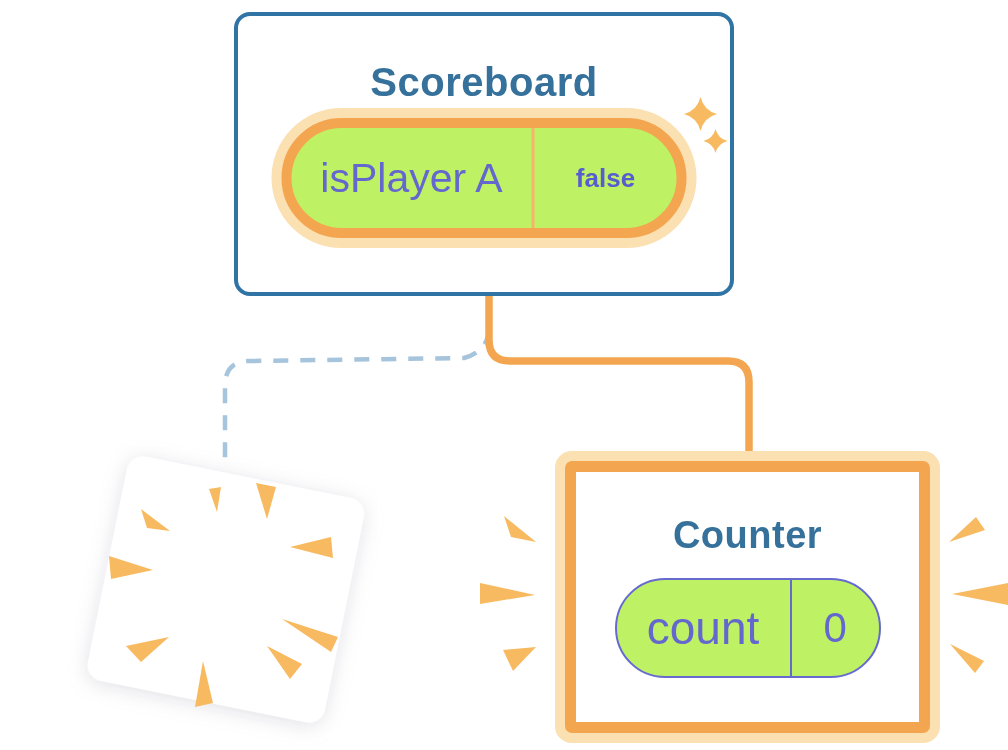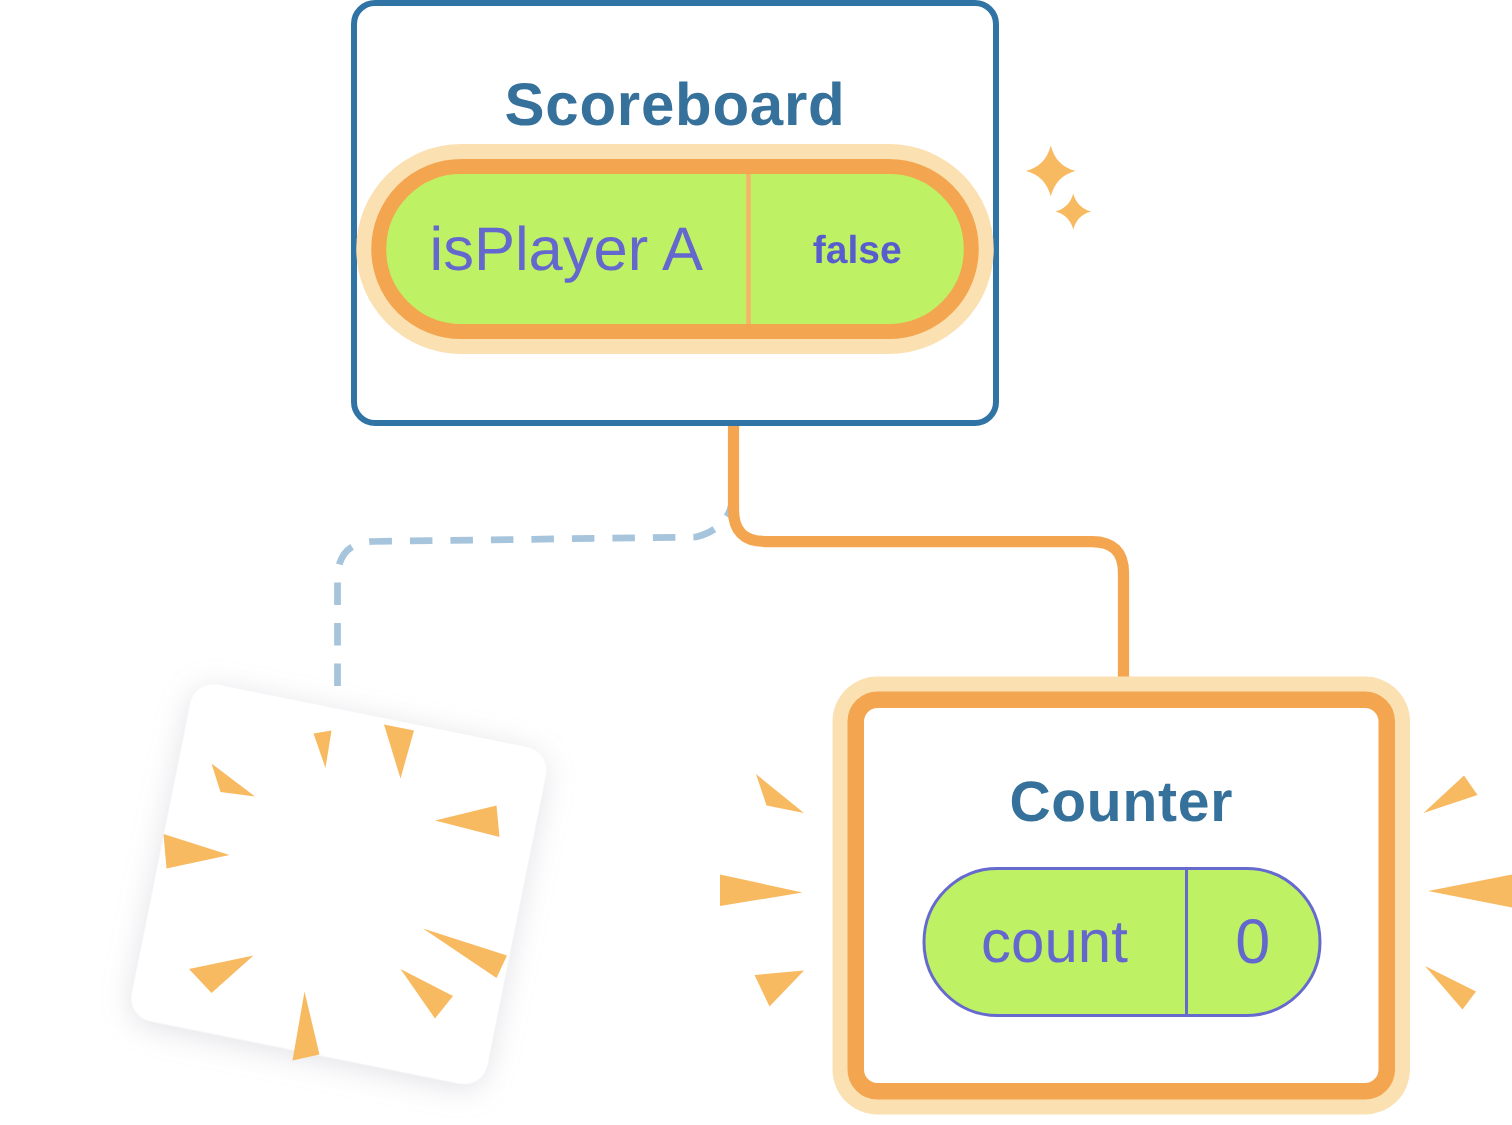--- a/index.html
+++ b/index.html
@@ -27,26 +27,26 @@
   .conn-dashed{fill:none;stroke:var(--dashed-blue);stroke-width:4.5;stroke-dasharray:15 12;}
 
   
   .poof-rect{fill:#ffffff;filter:drop-shadow(0 3px 10px rgba(110,110,135,.20));}
   .ray{fill:var(--spark-orange);}
   .sparkle{fill:var(--spark-orange);}
 
   
   .card{position:absolute;background:#fff;box-sizing:border-box;}
   .scoreboard-card{
-    left:234px;top:0;width:432px;height:284px;
+    left:234px;top:12px;width:500px;height:284px;
     border:4px solid var(--card-border-blue);border-radius:16px;z-index:20;padding-left:12px;
   }
   .counter-card{
     left:565px;top:461px;width:365px;height:272px;
-    border:11px solid var(--orange);border-radius:20px;
+    border:11px solid var(--orange);border-radius:7px;
     box-shadow:0 0 0 10px var(--orange-halo);z-index:20;
   }
   .card-title{
     position:absolute;left:0;right:0;text-align:center;
     color:var(--title-teal);font-weight:600;letter-spacing:.5px;
   }
   .scoreboard-card .card-title{top:44px;font-size:40px;}
   .counter-card .card-title{top:42px;font-size:38px;}
 
   
@@ -60,21 +60,21 @@
     border:10px solid var(--orange);
     box-shadow:0 0 0 10px var(--orange-halo);
   }
   .counter-pill{
     top:106px;width:266px;height:100px;
     border:2.5px solid var(--pill-border-purple);
   }
   .pill-cell{display:flex;align-items:center;justify-content:center;color:var(--purple);}
   .scoreboard-pill .cell-key{width:240px;font-size:41px;}
   .scoreboard-pill .cell-value{flex:1;font-size:26px;font-weight:700;color:var(--purple-bold);}
-  .counter-pill .cell-key{width:173px;font-size:40px;}
+  .counter-pill .cell-key{width:173px;font-size:46px;}
   .counter-pill .cell-value{flex:1;font-size:42px;}
   .pill-divider{width:3px;background:var(--orange-divider);}
   .counter-pill .pill-divider{width:2.5px;background:var(--pill-border-purple);}
 </style>
 </head>
 <body>
 
 <div class="canvas">
 
   <svg class="layer z10" viewBox="0 0 1008 750" aria-hidden="true">

